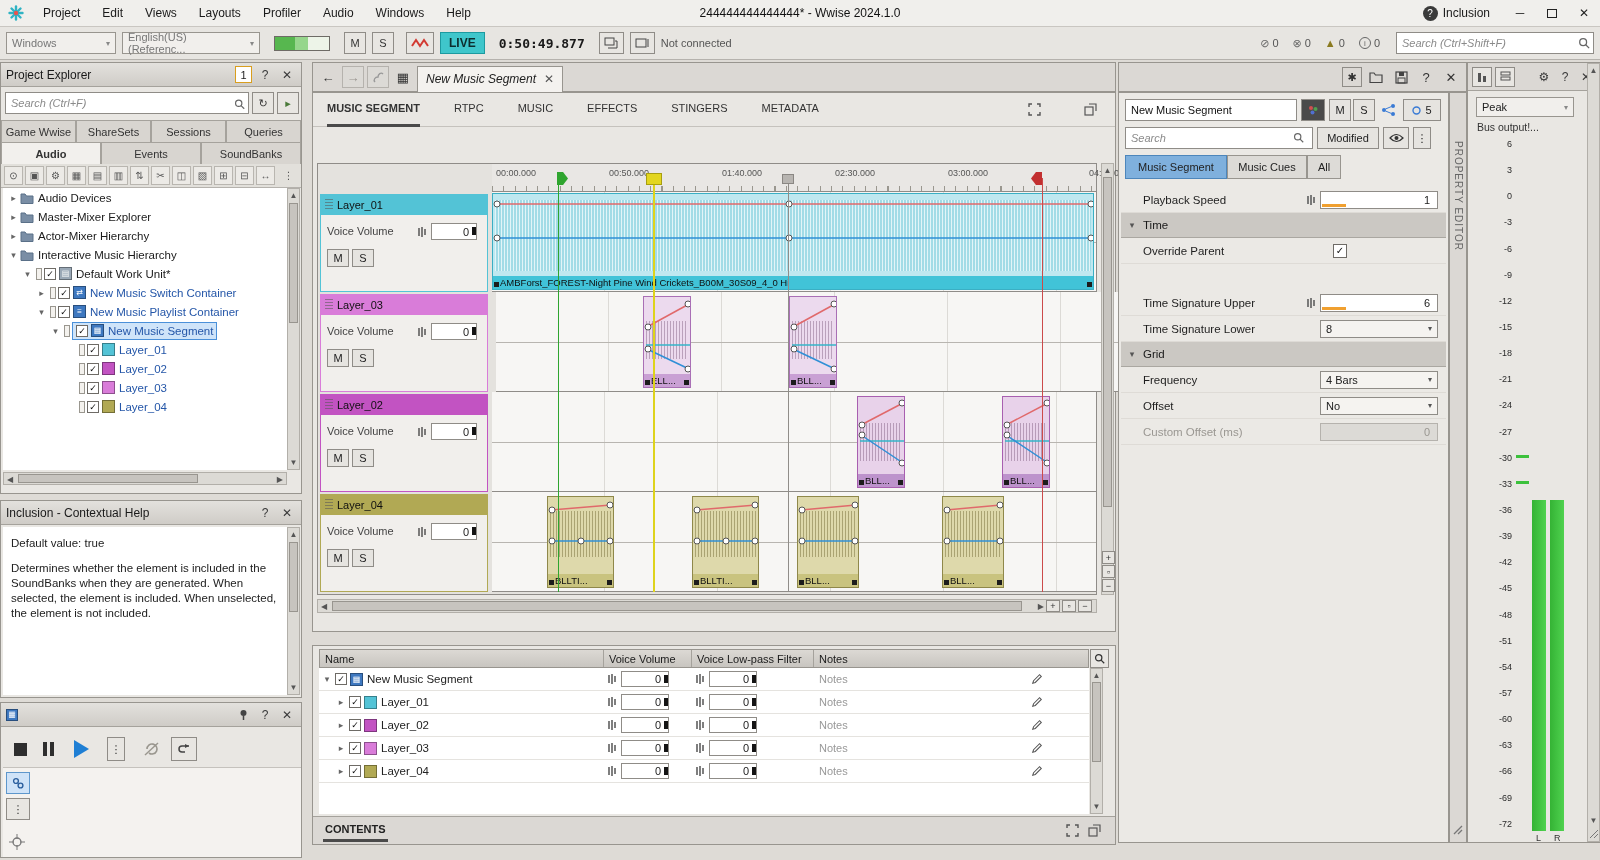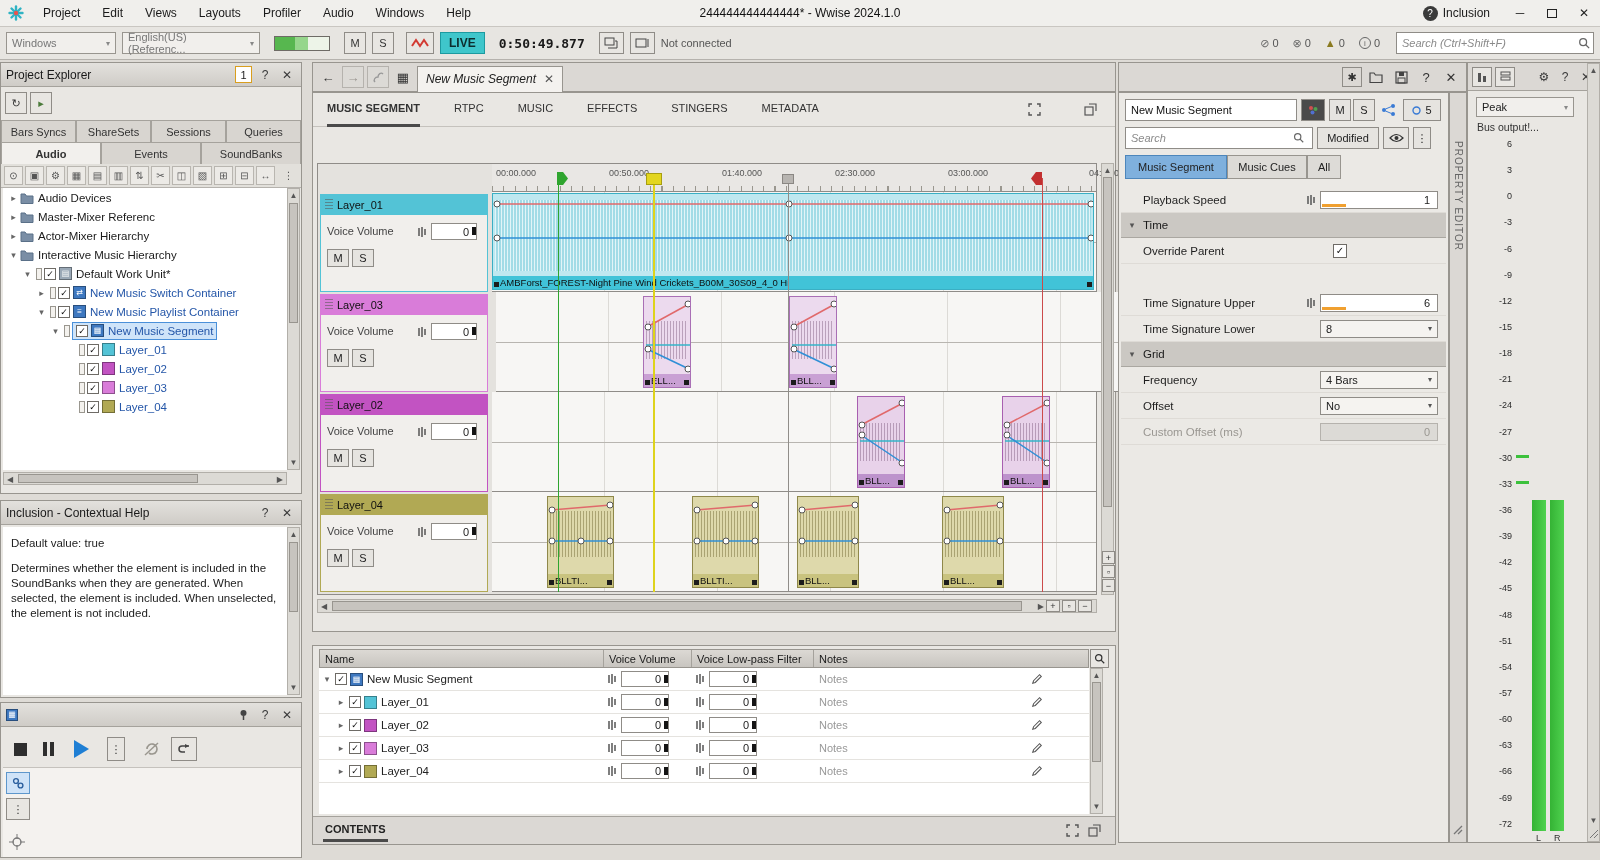--- a/index.html
+++ b/index.html
@@ -223,25 +223,34 @@
 
 <div class="p panel" style="left:0;top:62px;width:302px;height:432px">
   <div class="ptitle">
     <span>Project Explorer</span>
     <span class="grow"></span>
     <span class="badge1">1</span>
     <span class="tbtn">?</span>
     <span class="tbtn">✕</span>
   </div>
   <div class="p" style="left:4px;top:29px;width:294px;height:24px;display:flex;gap:3px">
+    <span style="position:relative;flex:1">
+      <input class="searchbox" style="width: 100%; padding-left: 5px;" placeholder="Search (Ctrl+F)">
+      <span class="mag">
+          <svg width="11" height="11" viewBox="0 0 14 14">
+            <circle cx="6" cy="6" r="4" fill="none" stroke="#666" stroke-width="1.5"></circle>
+            <line x1="9" y1="9" x2="13" y2="13" stroke="#666" stroke-width="1.5"></line>
+          </svg>
+        </span>
+    </span>
     <span class="sqbtn">↻</span>
     <span class="sqbtn" style="color:#4a7a3a">▸</span>
   </div>
   <div class="p" style="left:0;top:57px;width:300px;height:22px;display:flex">
-    <span class="tab" style="flex:1">Bars Syncs</span>
+    <span class="tab" style="flex:1">Game Wwise</span>
     <span class="tab" style="flex:1">ShareSets</span>
     <span class="tab" style="flex:1">Sessions</span>
     <span class="tab" style="flex:1">Queries</span>
   </div>
   <div class="p" style="left:0;top:79px;width:300px;height:22px;display:flex">
     <span class="tab active" style="flex:1">Audio</span>
     <span class="tab" style="flex:1">Events</span>
     <span class="tab" style="flex:1">SoundBanks</span>
   </div>
   <div class="p icbar" style="left:0;top:101px;width:300px;height:24px">
@@ -271,21 +280,21 @@
         </span>
       <span>Audio Devices</span>
     </div>
     <div class="trow" style="padding-left:4px">
       <span class="exp">▸</span>
       <span style="margin-right:4px">
           <svg width="14" height="12" viewBox="0 0 14 12">
             <path d="M1 2 h4 l1.5 2 H13 v7.5 H1 Z" fill="#7a8ea5" stroke="#5a7088"></path>
           </svg>
         </span>
-      <span>Master-Mixer Referenc</span>
+      <span>Master-Mixer Explorer</span>
     </div>
     <div class="trow" style="padding-left:4px">
       <span class="exp">▸</span>
       <span style="margin-right:4px">
           <svg width="14" height="12" viewBox="0 0 14 12">
             <path d="M1 2 h4 l1.5 2 H13 v7.5 H1 Z" fill="#7a8ea5" stroke="#5a7088"></path>
           </svg>
         </span>
       <span>Actor-Mixer Hierarchy</span>
     </div>

